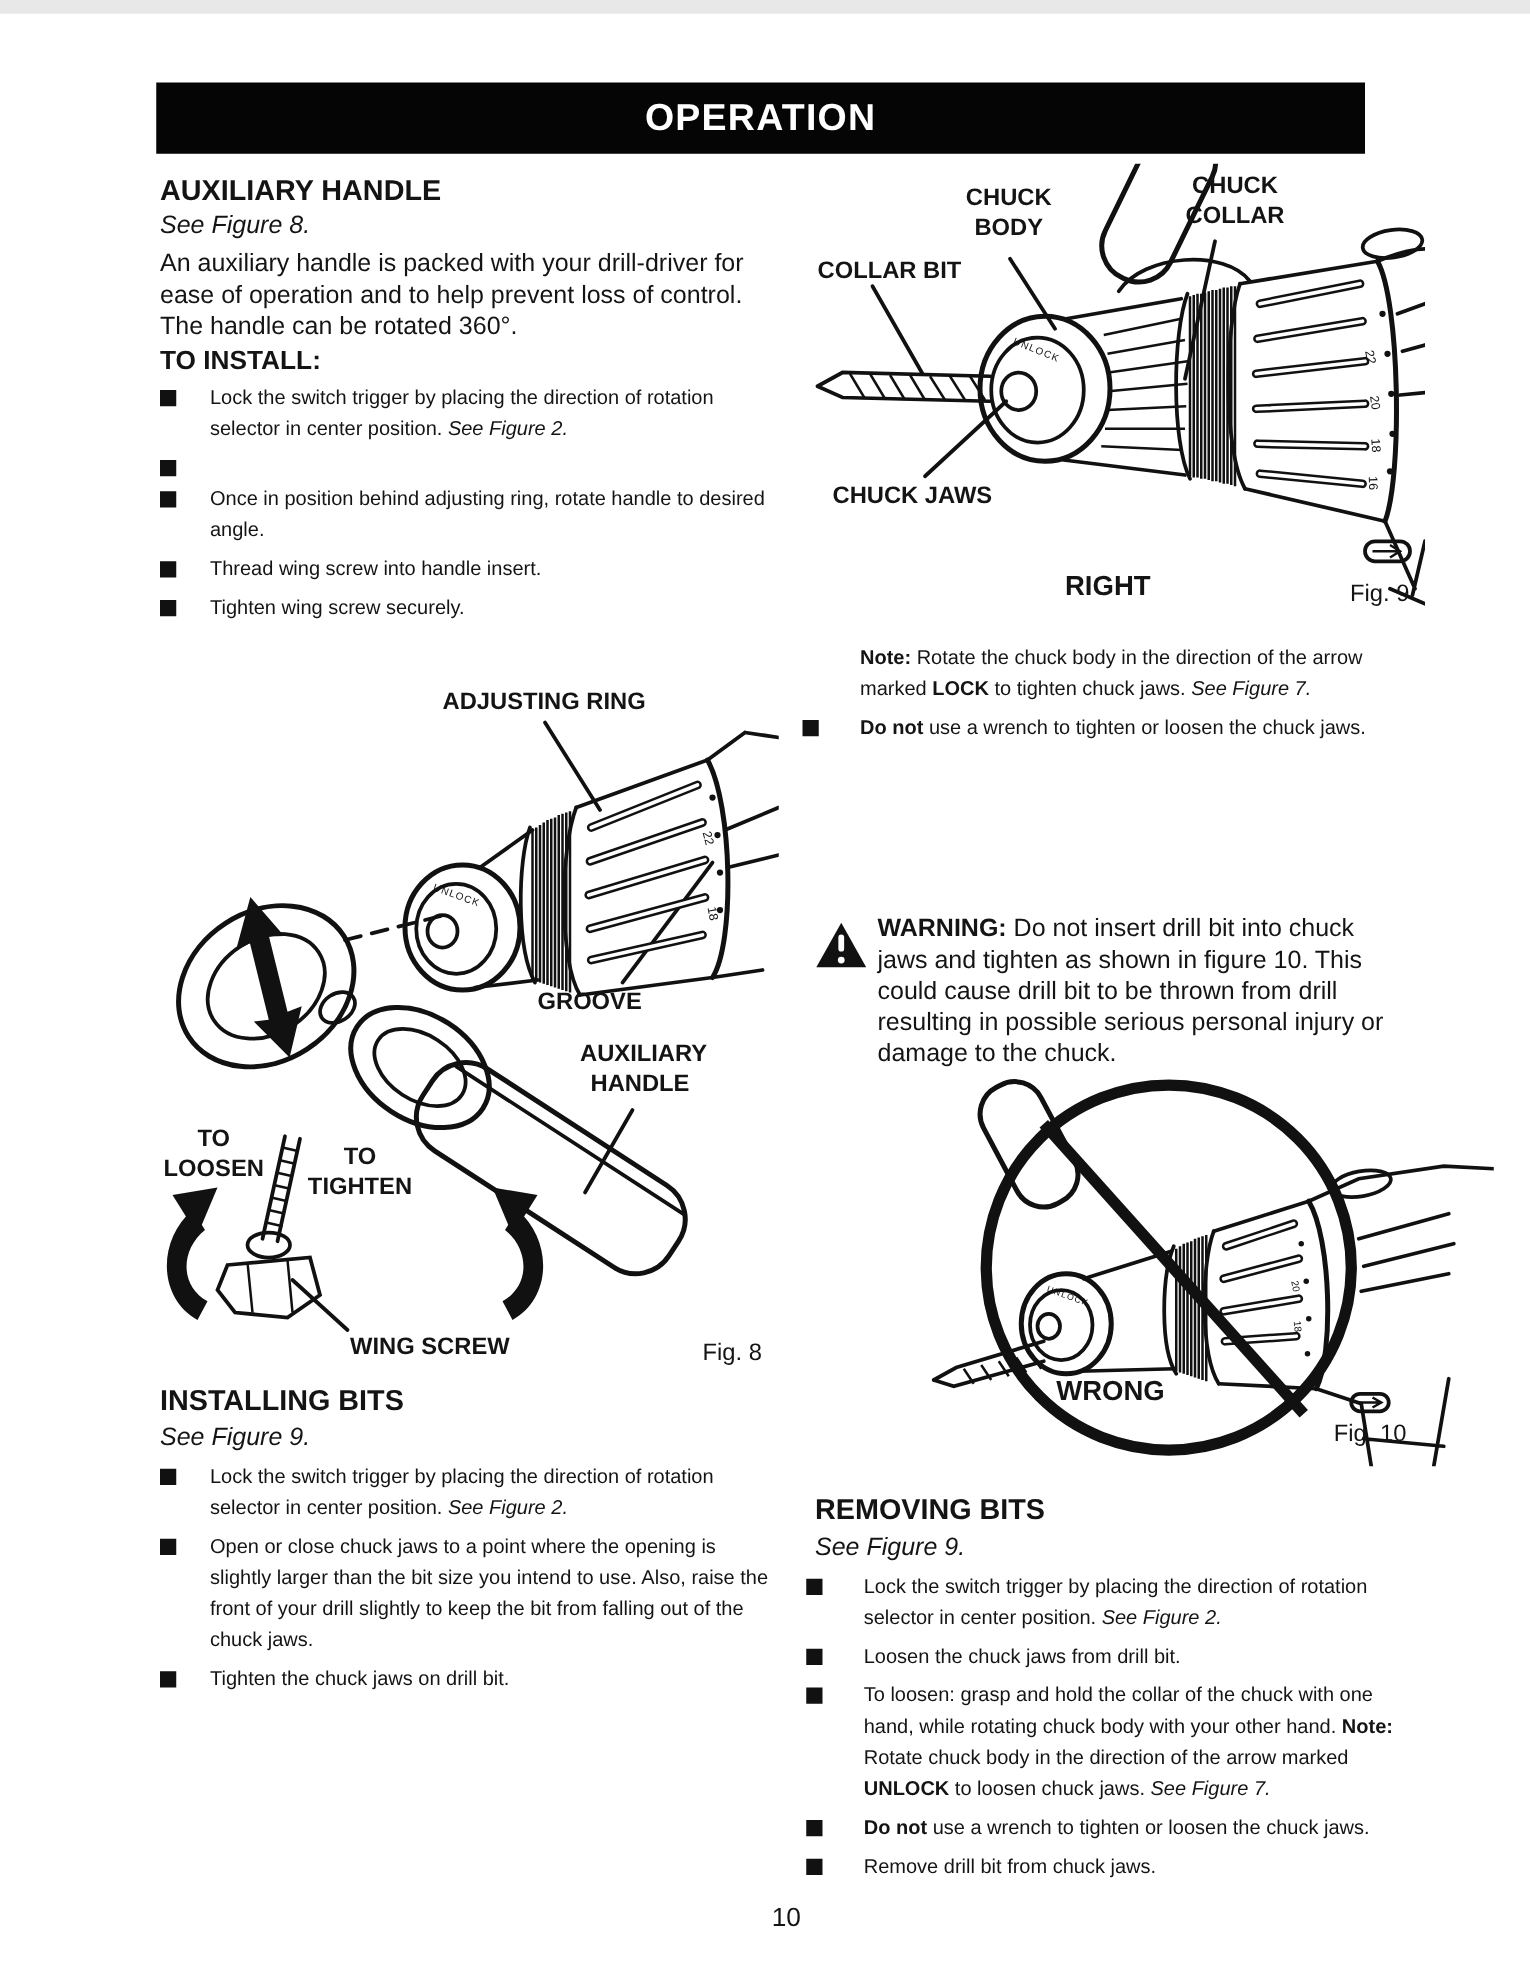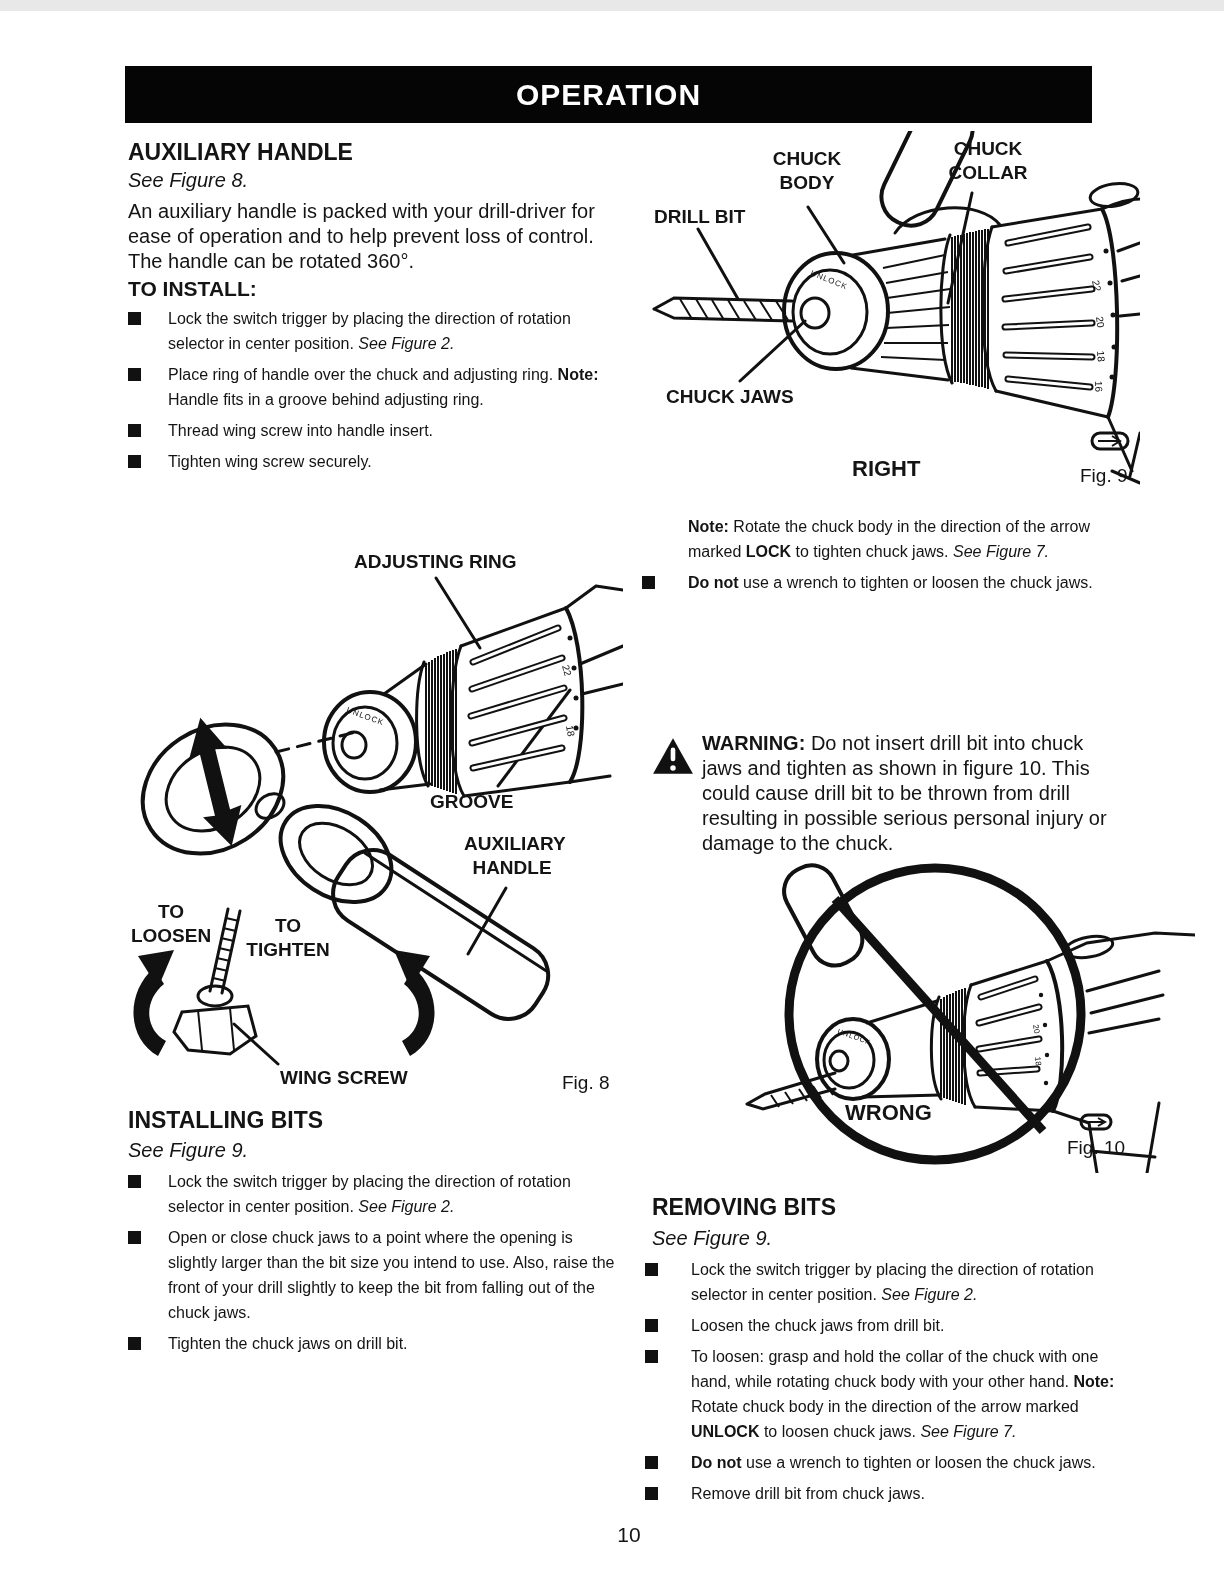--- a/index.html
+++ b/index.html
@@ -54,21 +54,24 @@
   <div class="subh" style="left:128px;top:266px;">TO INSTALL:</div>
 
   <div class="bullets lcol" style="left:128px;top:295px;width:500px;">
 
   <div class="brow">
         <span class="sq"></span>
         <div class="btxt">Lock the switch trigger by placing the direction of rotation selector in center position. <i>See Figure 2.</i></div>
       </div>
       <div class="brow">
         <span class="sq"></span>
-        <div class="btxt">Place ring of handle over the chuck and adjusting ring. <b>Note:</b> Handle fits in a groove behind adjusting ring.</div>
+      </div>
+      <div class="brow">
+        <span class="sq"></span>
+        <div class="btxt">Once in position behind adjusting ring, rotate handle to desired angle.</div>
       </div>
       <div class="brow">
         <span class="sq"></span>
         <div class="btxt">Thread wing screw into handle insert.</div>
       </div>
       <div class="brow">
         <span class="sq"></span>
         <div class="btxt">Tighten wing screw securely.</div>
       </div>
     </div>
@@ -235,21 +238,21 @@
       <path class="ln2" d="M458,310 L478,310 M472,305 L480,310 L472,315"></path>
     </svg>
     <div class="flabel fcenter" style="left:112px;top:16px;width:110px;">
       <div>CHUCK</div>
       <div>BODY</div>
     </div>
     <div class="flabel fcenter" style="left:288px;top:6px;width:120px;">
       <div>CHUCK</div>
       <div>COLLAR</div>
     </div>
-    <div class="flabel" style="left:14px;top:74px;">DRILL BIT</div>
+    <div class="flabel" style="left:14px;top:74px;">COLLAR BIT</div>
     <div class="flabel" style="left:26px;top:254px;">CHUCK JAWS</div>
     <div class="flabel biglab" style="left:212px;top:326px;">RIGHT</div>
     <div class="fcap" style="left:440px;top:334px;">Fig. 9</div>
   </div>
 
   <div class="bullets rcol" style="left:642px;top:503px;width:500px;">
 
       <div class="brow nobullet">
         <span class="sq"></span>
         <div class="btxt"><b>Note:</b> Rotate the chuck body in the direction of the arrow marked <b>LOCK</b> to tighten chuck jaws. <i>See Figure 7.</i></div>

